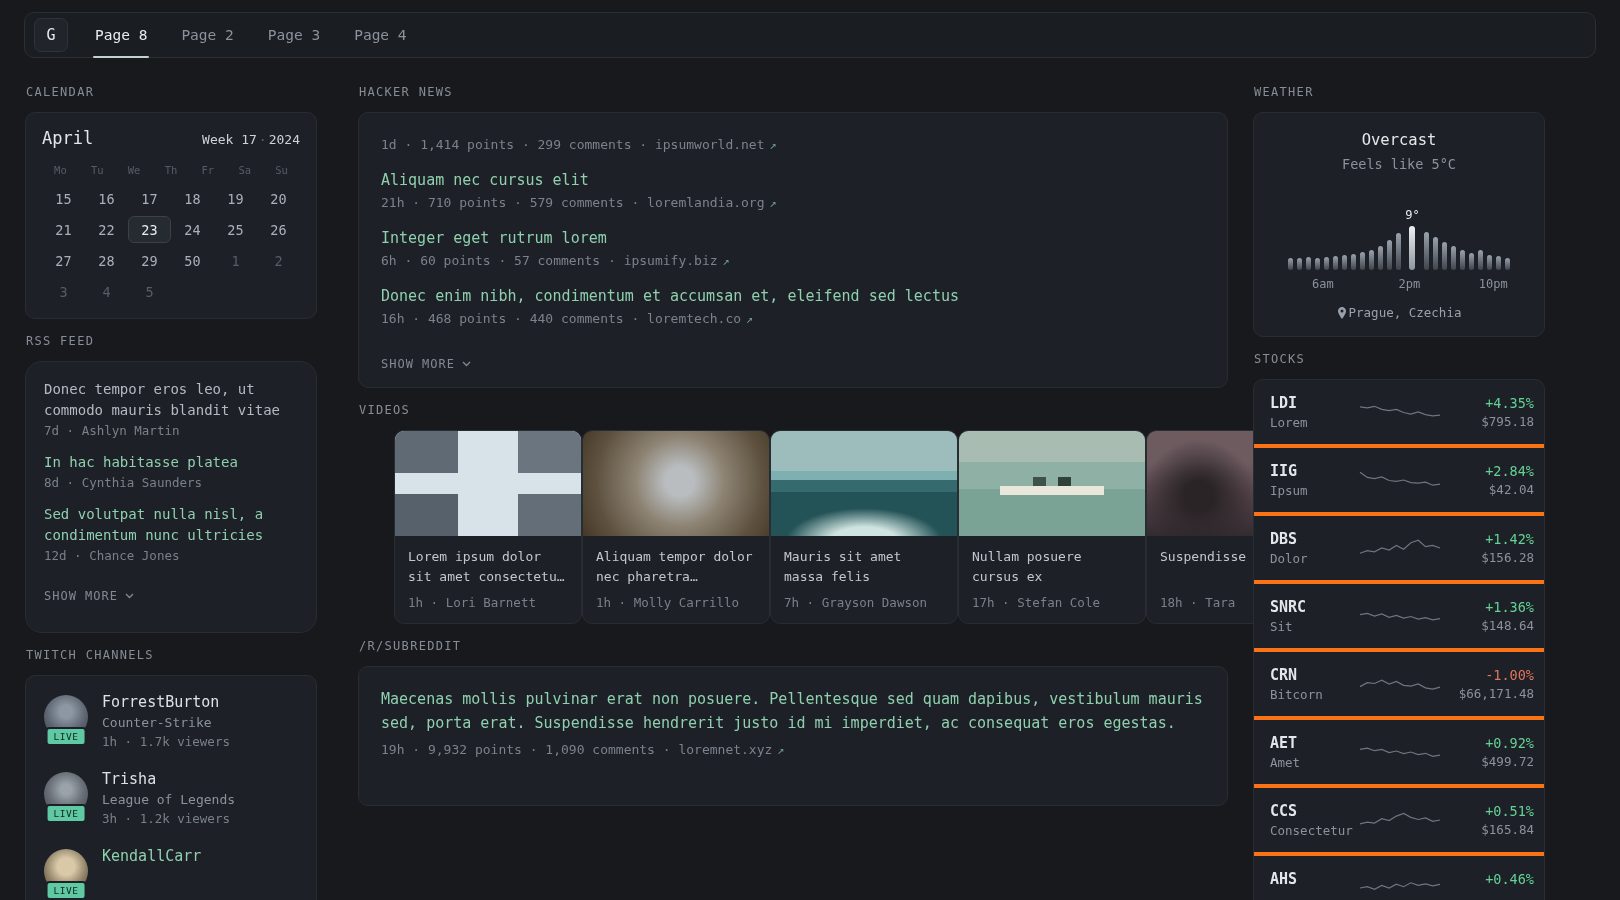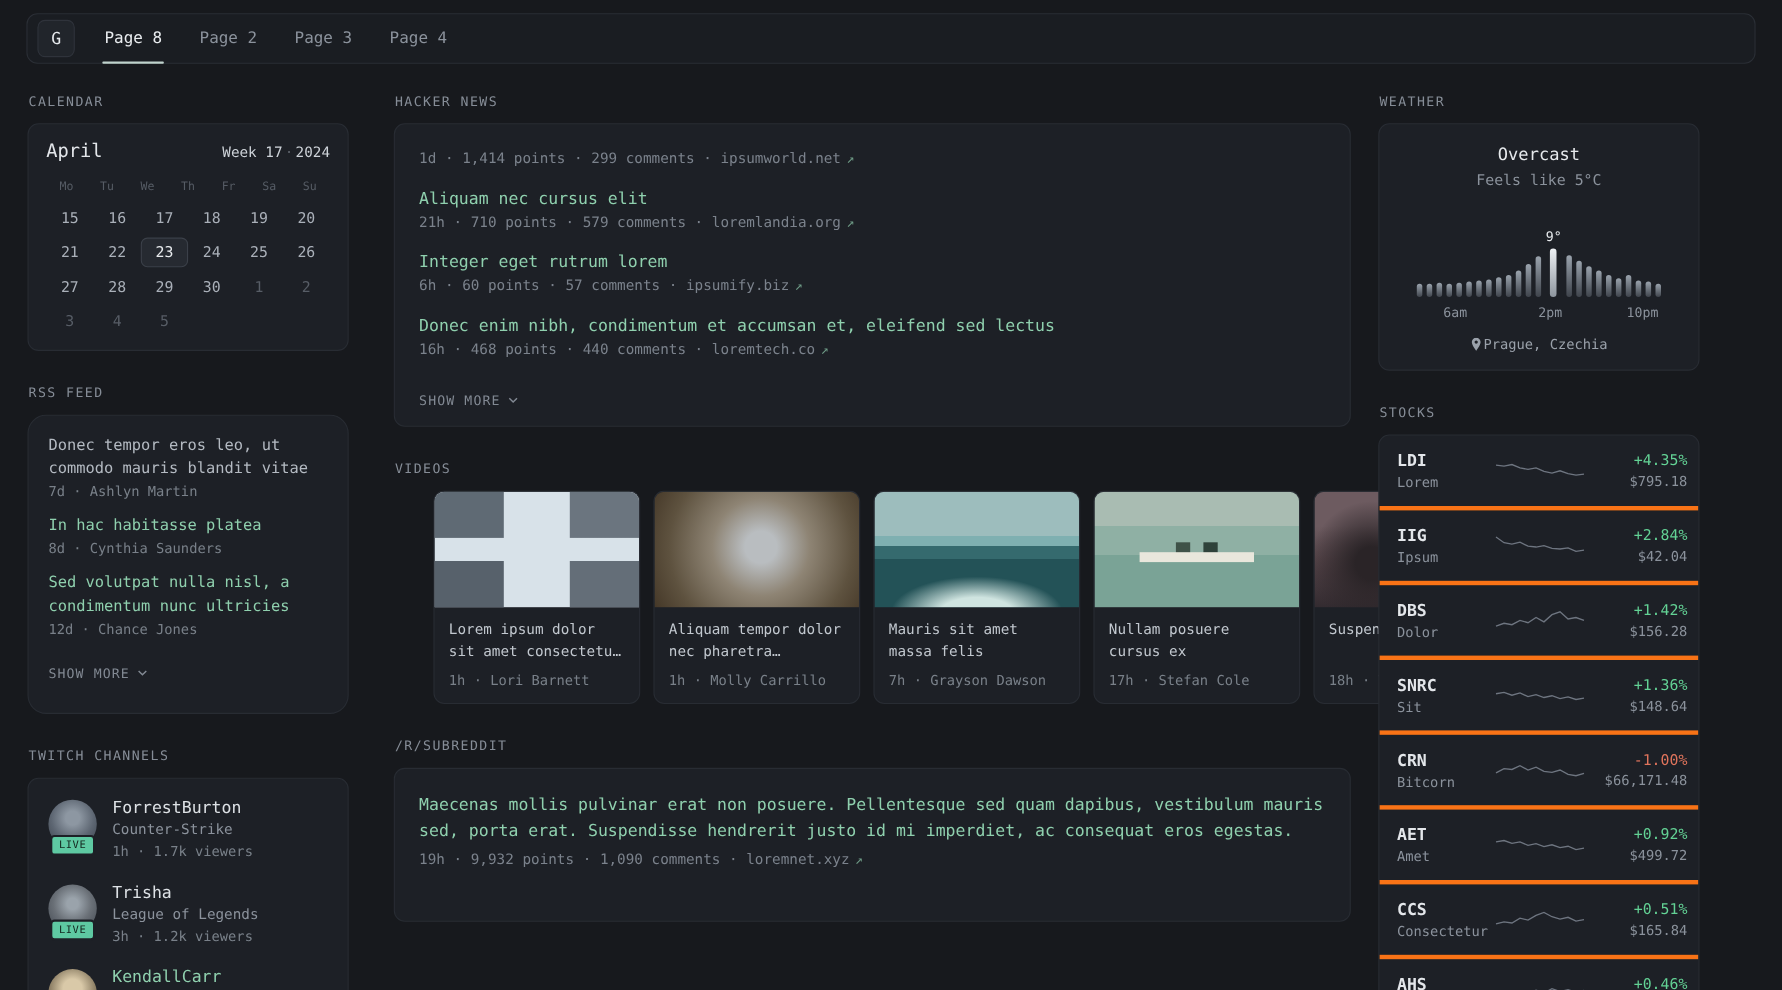--- a/index.html
+++ b/index.html
@@ -25,21 +25,21 @@
   .tabs{display:flex;height:100%;align-items:stretch;}
   .tab{display:flex;align-items:center;padding:0 17px;font-size:14.5px;color:#8b929c;position:relative;cursor:pointer;}
   .tab.active{color:#e9ecef;}
   .tab.active::after{content:"";position:absolute;left:15px;right:15px;bottom:-1px;height:2px;background:#bfd2cc;border-radius:2px;}
 
   
   .content{display:flex;margin:27px 0 0 25px;align-items:flex-start;}
   .col-left{width:292px;flex:none;}
   .col-mid{width:870px;flex:none;margin-left:41px;}
   .col-right{width:292px;flex:none;margin-left:25px;}
-  .widget{margin-bottom:31px;}
+  .widget{margin-bottom:15px;}
   .wtitle{font-size:12px;font-weight:normal;letter-spacing:1.3px;color:#868d97;margin:0 0 13px 1px;}
   .card{background:#1d2026;border:1px solid #282c33;border-radius:10px;box-sizing:border-box;}
 
   .showmore{display:inline-flex;align-items:center;gap:7px;font-size:12px;letter-spacing:1px;color:#828993;margin-top:12px;cursor:pointer;}
   .arrow{color:#6f9c87;margin-left:5px;font-size:12px;}
 
   
   .cal{padding:15px 16px 13px;}
   .cal-head{display:flex;justify-content:space-between;align-items:baseline;}
   .cal-month{font-size:17px;color:#e3e6ea;}
@@ -75,21 +75,21 @@
   .tw-meta{font-size:12.5px;color:#798089;margin-top:4px;}
 
   
   .hn{padding:19px 22px 15px;}
   .hn-item{margin-bottom:19px;}
   .hn-title{font-size:15px;line-height:19px;color:#8fd0ae;display:block;cursor:pointer;}
   .hn-meta{font-size:13px;color:#7b828c;margin-top:5px;}
   .hn-domain{color:#7b828c;cursor:pointer;}
 
   
-  .vid-row{display:flex;gap:12px;width:870px;overflow:hidden;padding-left:36px;}
+  .vid-row{display:flex;gap:0;width:870px;overflow:hidden;padding-left:36px;}
   .vid-card{width:188px;flex:none;background:#1d2026;border:1px solid #282c33;border-radius:10px;overflow:hidden;box-sizing:border-box;cursor:pointer;}
   .thumb{height:105px;}
   .th-t1{
     background-color:#d8e2e9;
     background-image:linear-gradient(#5f6a74,#5f6a74),linear-gradient(#6b757f,#6b757f),linear-gradient(#57616b,#57616b),linear-gradient(#646e78,#646e78);
     background-size:34% 40%;
     background-position:0 0,100% 0,0 100%,100% 100%;
     background-repeat:no-repeat;
   }
   .th-t2{background:radial-gradient(circle at 52% 48%,#b9bdc0 0 13%,#8e8474 40%,#5e523f 75%,#453828 100%);}
@@ -222,21 +222,21 @@
               <span class="cell">25</span>
 
               <span class="cell">26</span>
 
               <span class="cell">27</span>
 
               <span class="cell">28</span>
 
               <span class="cell">29</span>
 
-              <span class="cell">30</span>
+              <span class="cell">50</span>
 
               <span class="cell out">1</span>
 
               <span class="cell out">2</span>
 
               <span class="cell out">3</span>
 
               <span class="cell out">4</span>
 
               <span class="cell out">5</span>

